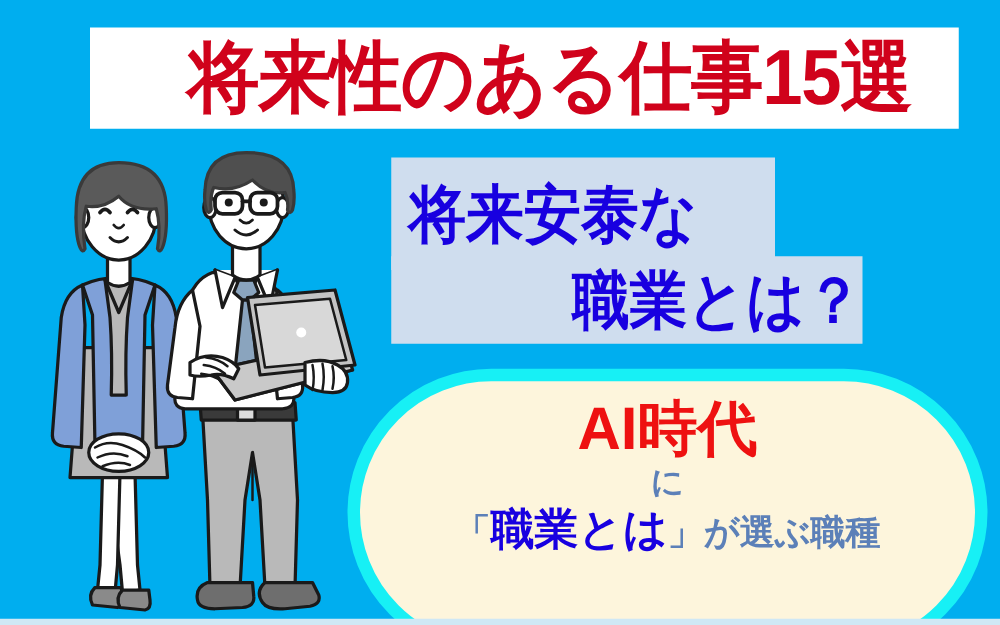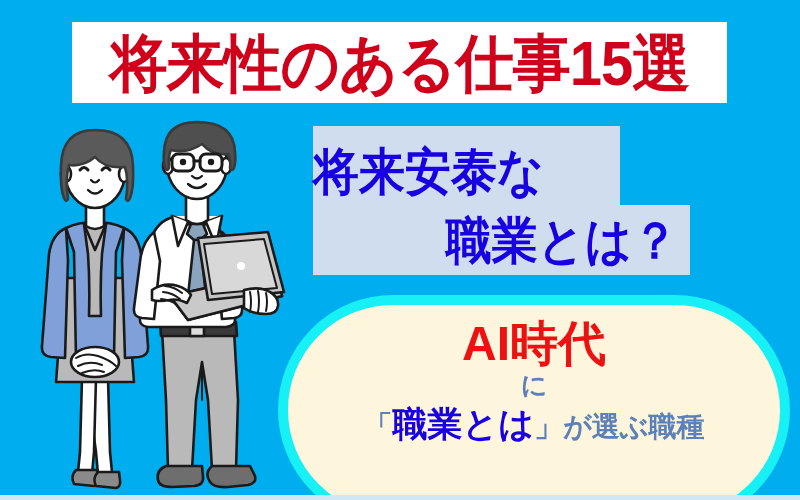--- a/index.html
+++ b/index.html
@@ -31,20 +31,21 @@
   .title-banner {
     position: absolute;
     left: 72px;
     top: 22px;
     width: 655px;
     height: 81px;
     background: #ffffff;
     display: flex;
     align-items: center;
     justify-content: center;
+    padding-left: 40px;
   }
   .title-text {
     color: #D0021B;
     font-size: 58px;
     font-weight: bold;
     line-height: 1;
     letter-spacing: -1px;
     white-space: nowrap;
     transform: scaleY(1.08);
   }
@@ -64,28 +65,28 @@
     line-height: 1;
     white-space: nowrap;
     transform: scaleY(1.1);
   }
   #hl-bar-1 {
     left: 313px;
     top: 126px;
     width: 307px;
     height: 90px;
     justify-content: flex-start;
+    padding-left: 14px;
   }
   #hl-bar-2 {
     left: 313px;
     top: 205px;
     width: 377px;
     height: 70px;
     justify-content: flex-end;
-    padding-right: 12px;
   }
 
   
   .callout {
     position: absolute;
     left: 278px;
     top: 295px;
     width: 512px;
     height: 230px;
     box-sizing: border-box;

